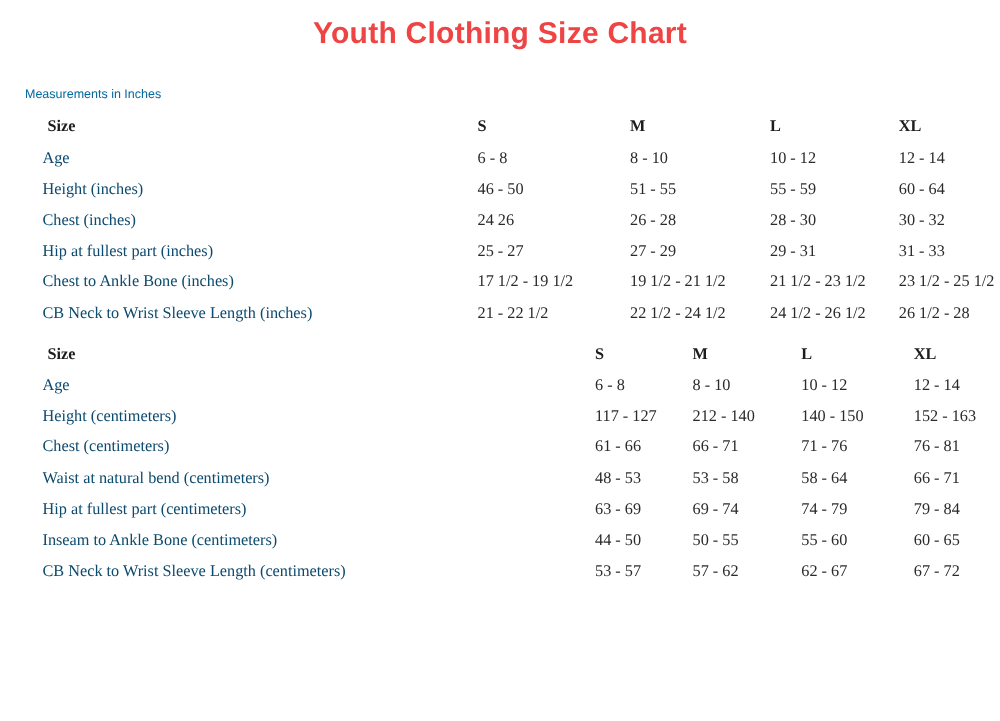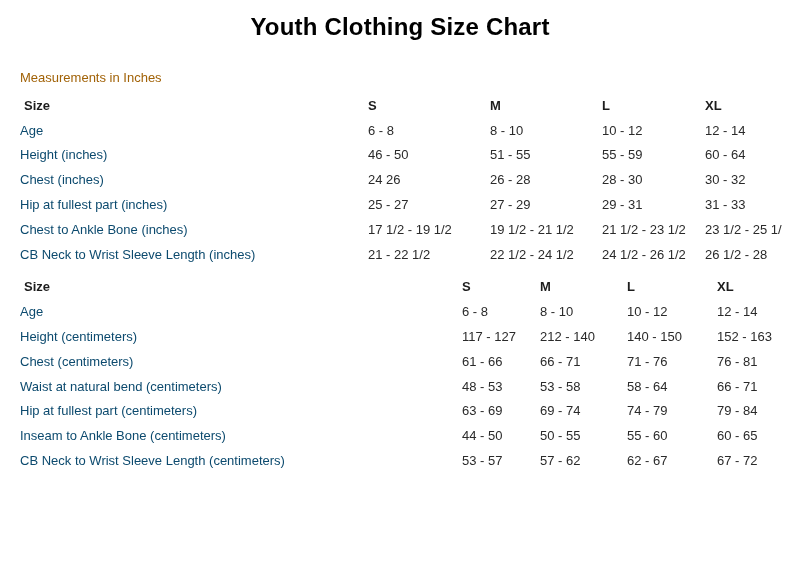--- a/index.html
+++ b/index.html
@@ -8,37 +8,38 @@
     background: #ffffff;
     font-family: "Liberation Sans", sans-serif;
     color: #2a2a2a;
     overflow: hidden;
   }
   .page { width: 800px; height: 577px; }
   .page-title {
     text-align: center;
     font-size: 24px;
     font-weight: 700;
-    color: #000000;
+    color: #ef4444;
     padding-top: 13px;
     letter-spacing: 0.2px;
   }
   .section-title {
-    font-size: 13px;
-    color: #a16207;
+    font-size: 10px;
+    color: #0369a1;
     margin-left: 20px;
   }
   .section-title.first { margin-top: 29px; }
   .section-title.second { margin-top: 33px; }
   table {
     border-collapse: collapse;
     table-layout: fixed;
-    margin-left: 20px;
+    margin-left: 34px;
     width: 762px;
     margin-top: 8px;
+    font-family: Liberation Serif, serif;
   }
   th, td {
     font-size: 13px;
     text-align: left;
     vertical-align: middle;
     height: 24.8px;
     padding: 0;
     white-space: nowrap;
     overflow: hidden;
   }

